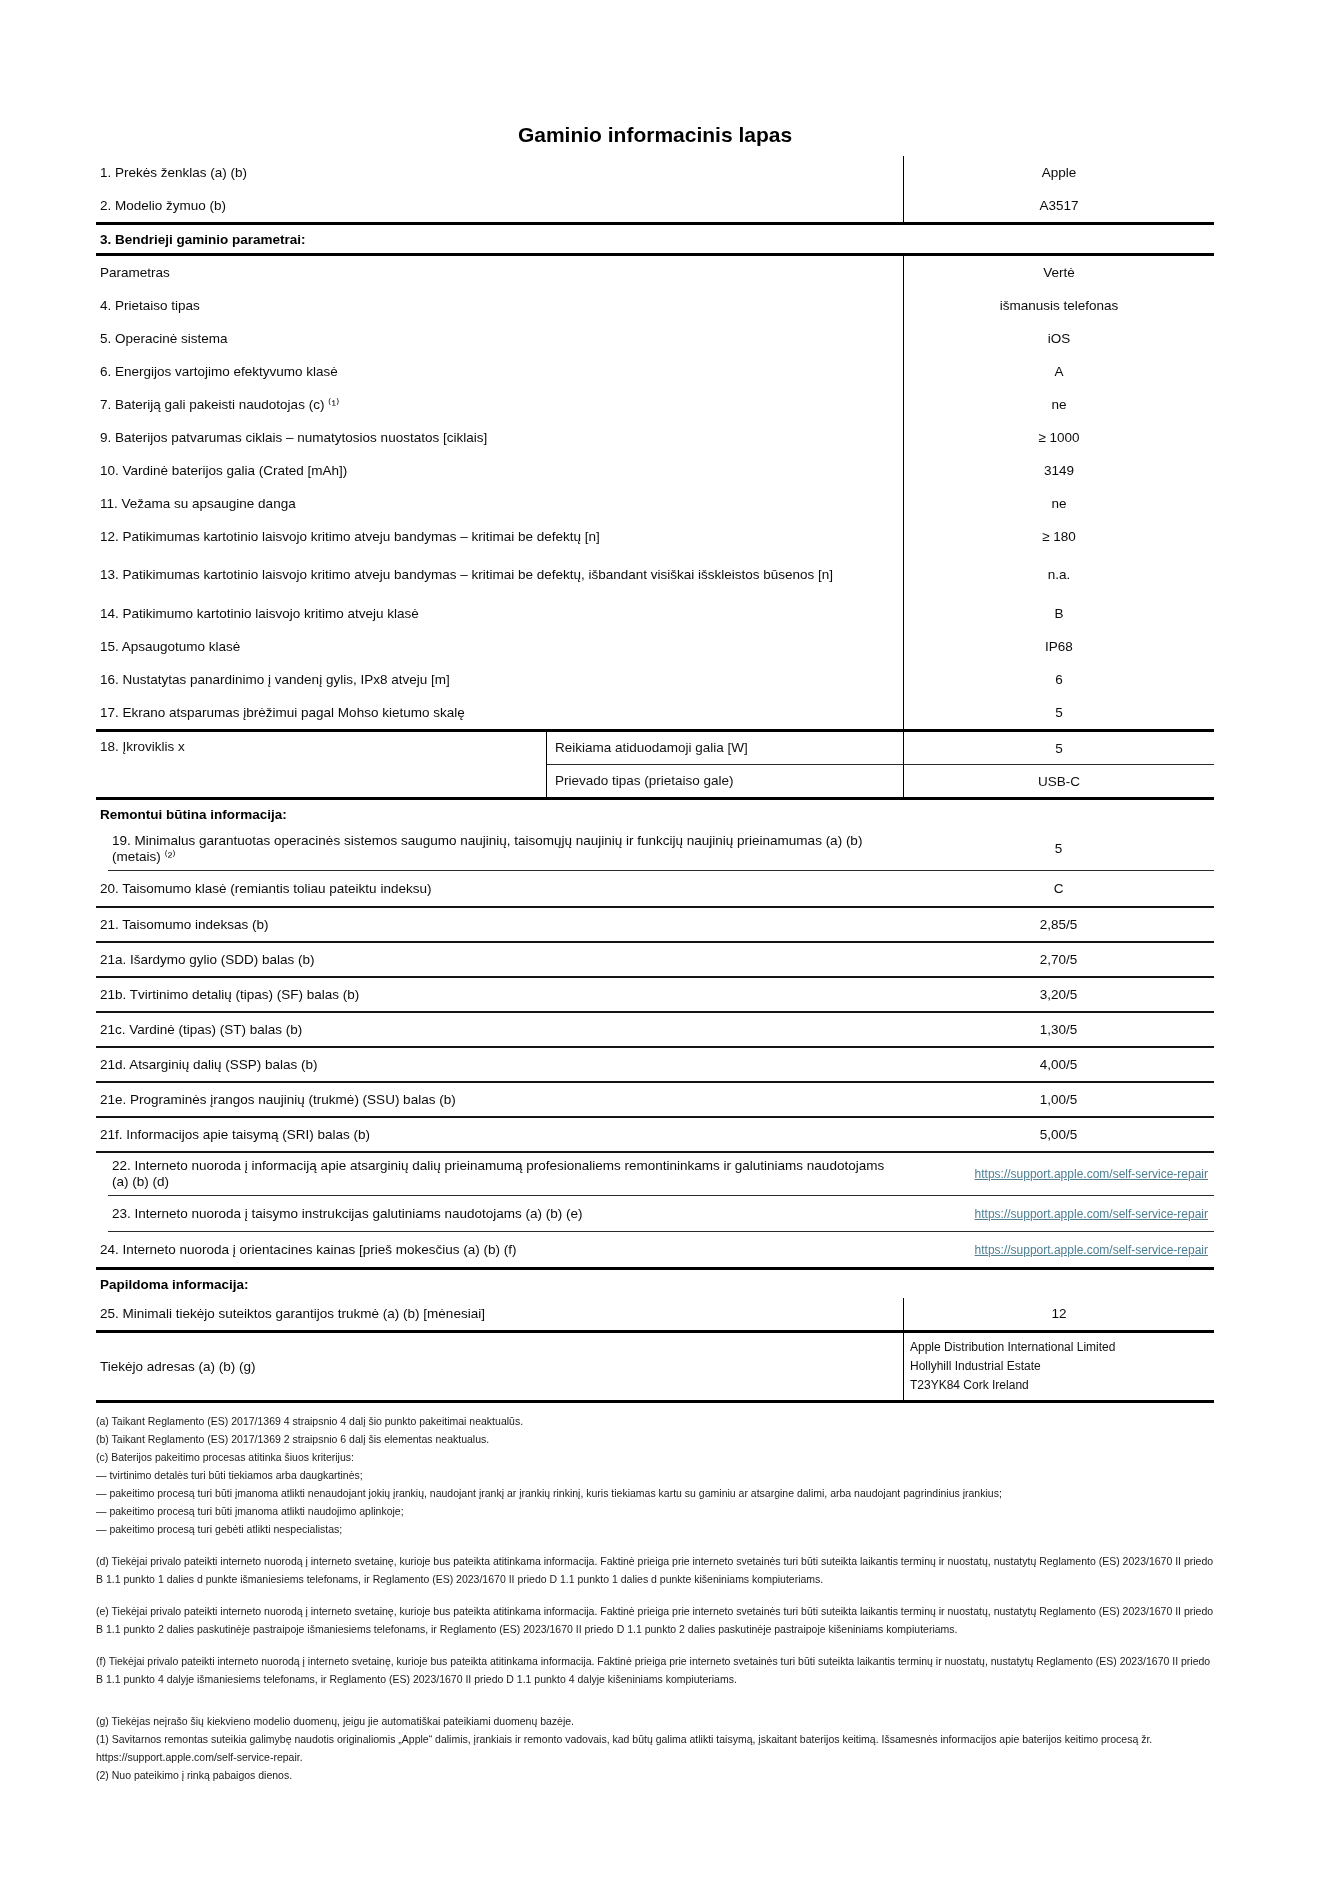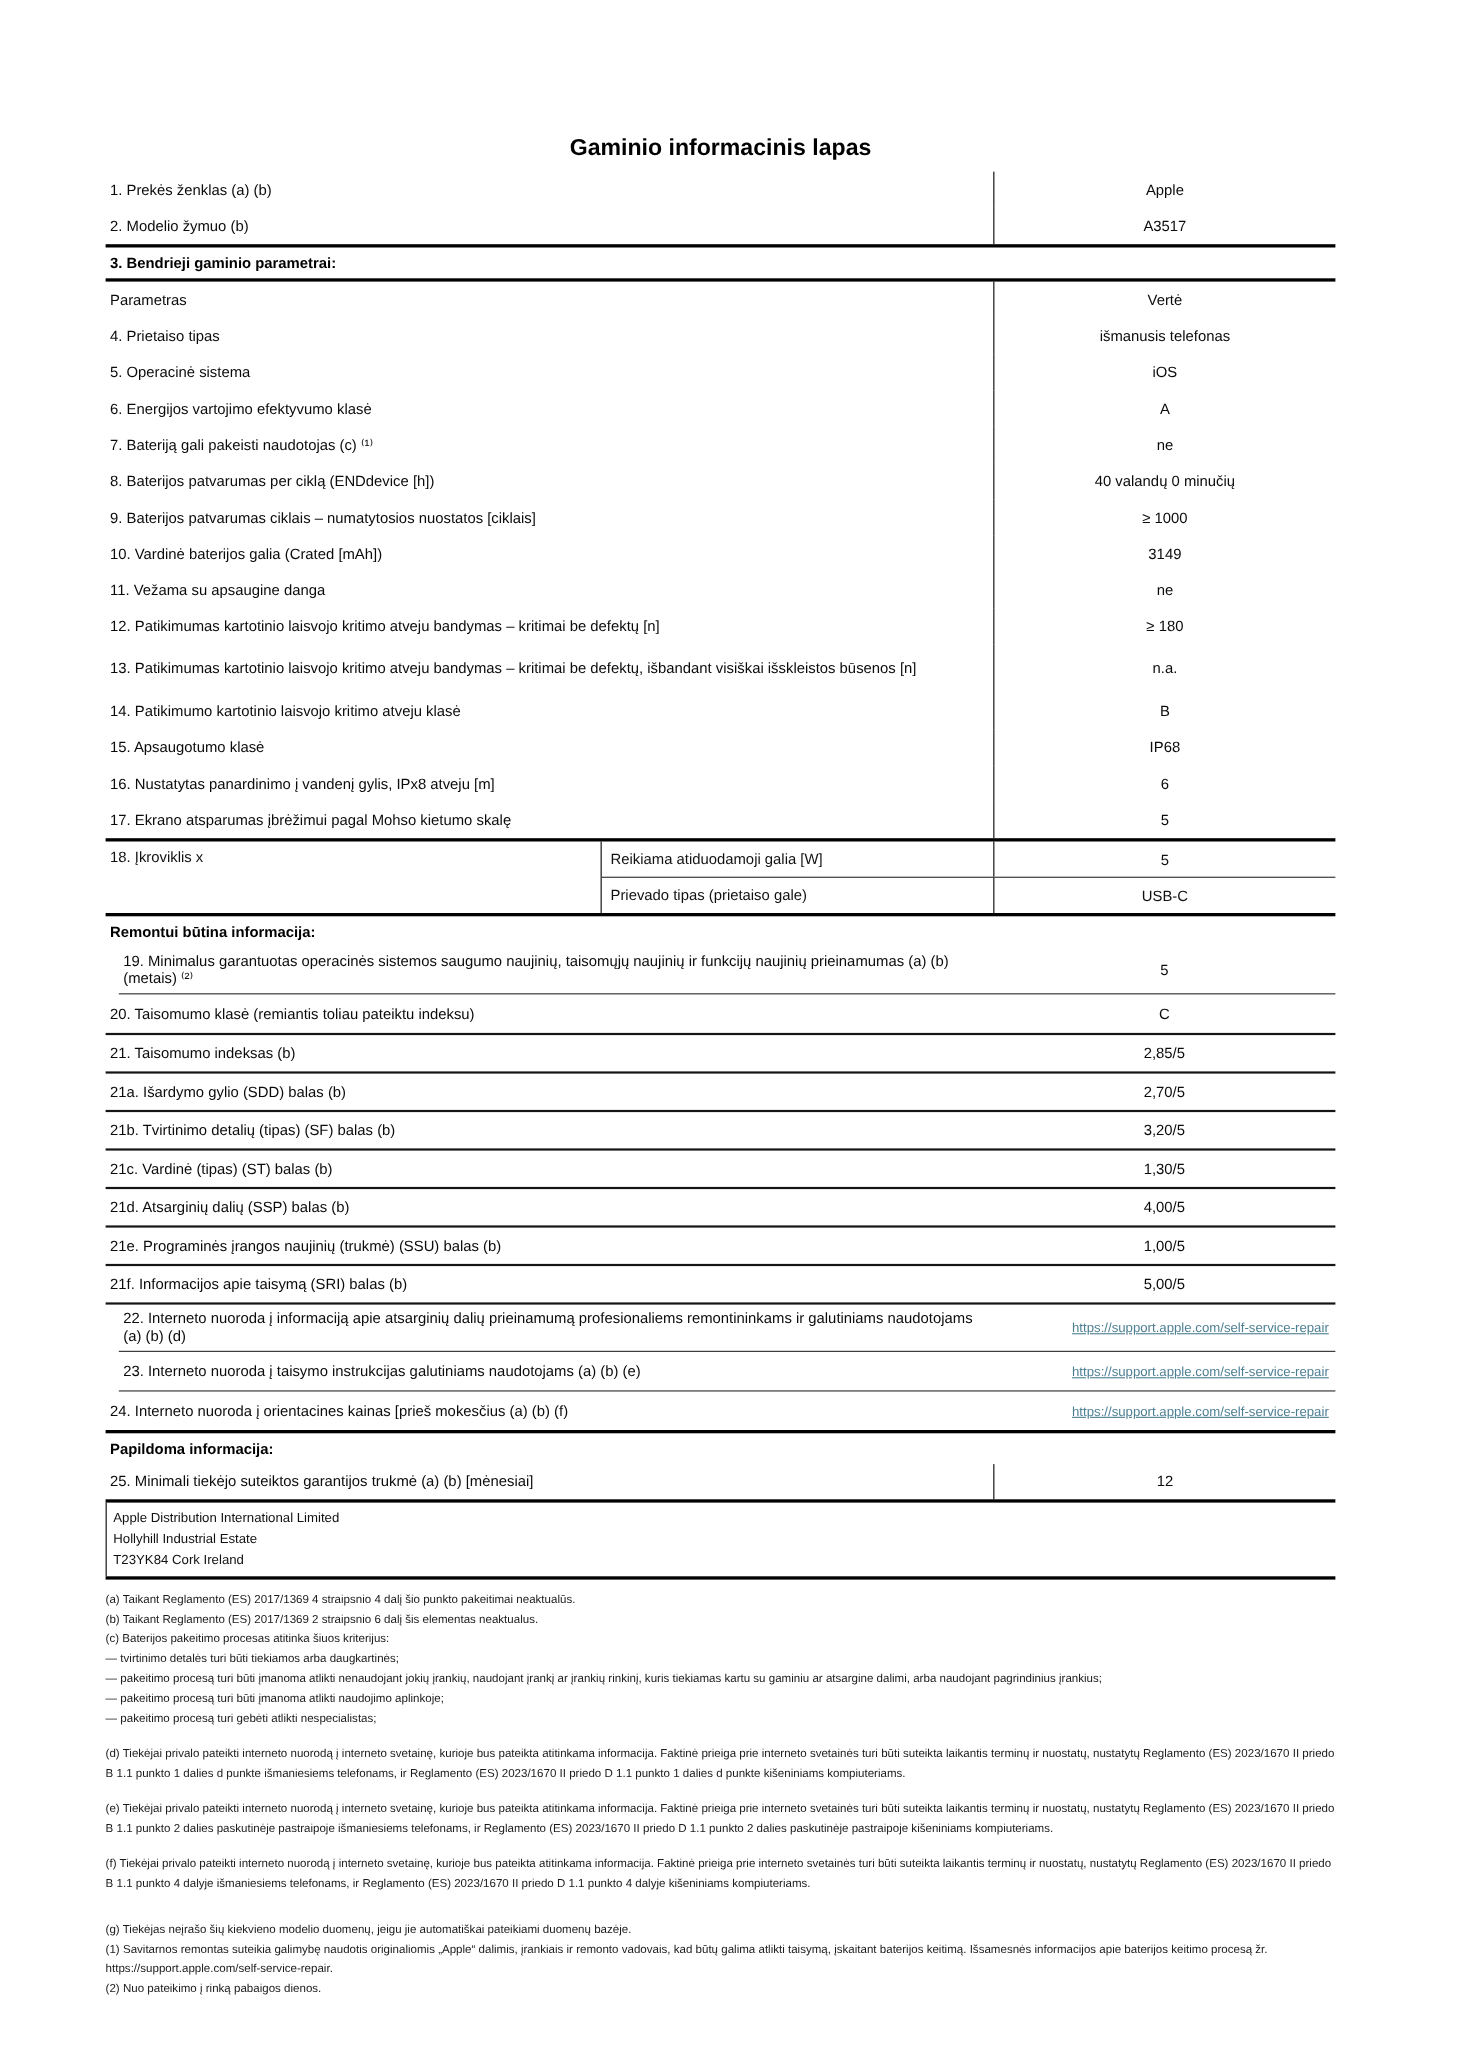--- a/index.html
+++ b/index.html
@@ -90,24 +90,20 @@
       </div>
       <div class="row divided">
         <div class="lbl">6. Energijos vartojimo efektyvumo klasė</div>
         <div class="val">A</div>
       </div>
       <div class="row divided">
         <div class="lbl">7. Bateriją gali pakeisti naudotojas (c) ⁽¹⁾</div>
         <div class="val">ne</div>
       </div>
       <div class="row divided">
-        <div class="lbl">8. Baterijos patvarumas per ciklą (ENDdevice [h])</div>
-        <div class="val">40 valandų 0 minučių</div>
-      </div>
-      <div class="row divided">
         <div class="lbl">9. Baterijos patvarumas ciklais – numatytosios nuostatos [ciklais]</div>
         <div class="val">≥ 1000</div>
       </div>
       <div class="row divided">
         <div class="lbl">10. Vardinė baterijos galia (Crated [mAh])</div>
         <div class="val">3149</div>
       </div>
       <div class="row divided">
         <div class="lbl">11. Vežama su apsaugine danga</div>
         <div class="val">ne</div>
@@ -215,20 +211,21 @@
     </div>
 
     <div class="sect">Papildoma informacija:</div>
 
     <div class="block">
       <div class="row h32 divided b-heavy">
         <div class="lbl">25. Minimali tiekėjo suteiktos garantijos trukmė (a) (b) [mėnesiai]</div>
         <div class="val">12</div>
       </div>
       <div class="row supplier b-heavy">
+        <div class="lbl">Tiekėjo adresas (a) (b) (g)</div>
         <div class="addr">
           <span>Apple Distribution International Limited</span>
           <span>Hollyhill Industrial Estate</span>
           <span>T23YK84 Cork Ireland</span>
         </div>
       </div>
     </div>
 
     <div class="footnotes">
       <p class="fn">(a) Taikant Reglamento (ES) 2017/1369 4 straipsnio 4 dalį šio punkto pakeitimai neaktualūs.</p>

